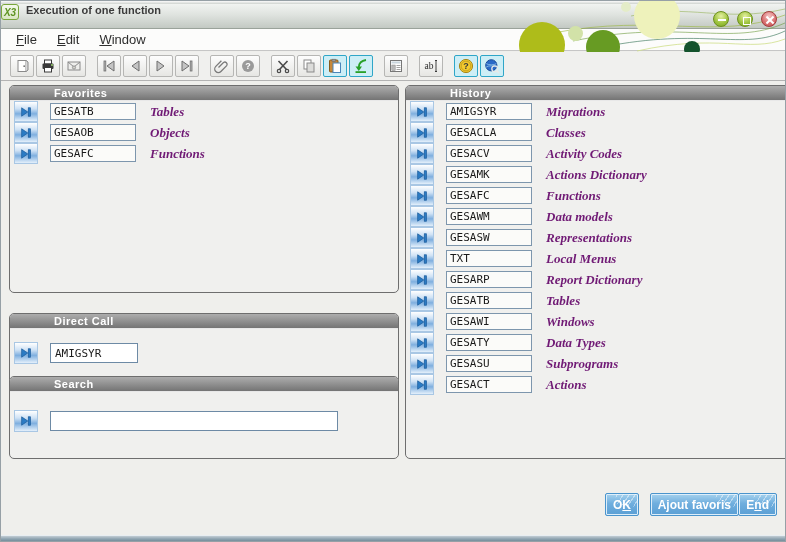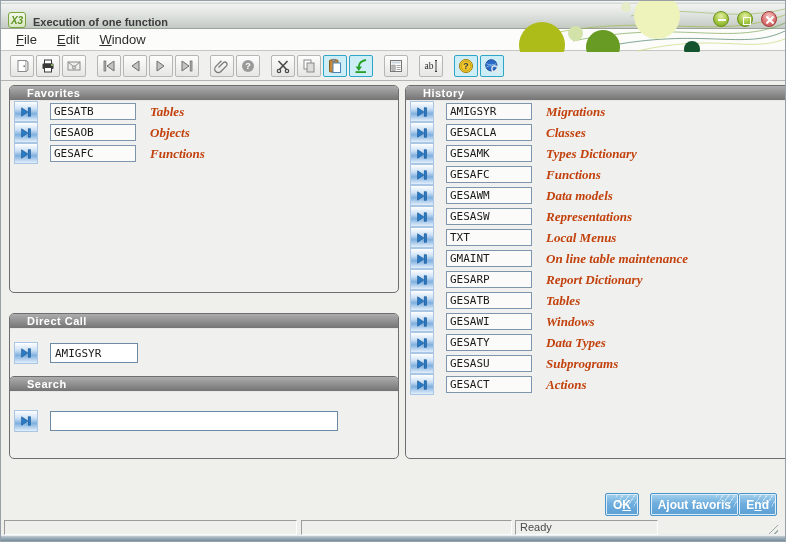--- a/index.html
+++ b/index.html
@@ -6,21 +6,21 @@
   #window{
     position:relative;width:786px;height:542px;box-sizing:border-box;
     background:#efefec;border:1px solid #96a0a6;overflow:hidden;
     font-family:"Liberation Sans",sans-serif;
   }
   
   .top-edge{position:absolute;left:0;top:0;width:100%;height:3px;background:linear-gradient(#fbfbfb,#cfd3cf);}
   .titlebar{
     position:absolute;left:0;top:3px;width:100%;height:25px;
     background:linear-gradient(180deg,#f1f3f1 0%,#dfe3df 45%,#c3c9c3 100%);
-    border-bottom:1px solid #9aa29a;display:flex;align-items:flex-end;padding-left:7px;box-sizing:border-box;
+    border-bottom:1px solid #9aa29a;display:flex;align-items:flex-start;box-sizing:border-box;
   }
   .app-logo{
     position:relative;z-index:2;width:18px;height:16px;border:1px solid #79a63b;border-radius:3px;
     background:linear-gradient(#f4f8ec,#d9e6c2);color:#5d9321;font-weight:bold;font-style:italic;
     font-size:10px;text-align:center;line-height:15px;box-sizing:border-box;
   }
   .title-text{position:relative;z-index:2;margin-left:7px;font-size:11px;font-weight:bold;color:#3c3c3c;}
   .win-controls{position:absolute;right:8px;top:10px;display:flex;gap:8px;z-index:5;}
   .wbtn{width:16px;height:16px;border-radius:50%;box-sizing:border-box;position:relative;cursor:default;}
   .wbtn.green{background:radial-gradient(circle at 50% 30%,#e4f0a0,#9cc23c 60%,#7aa524);border:1px solid #6d8f1d;}
@@ -50,34 +50,34 @@
     width:24px;height:22px;border:1px solid #b6b6b4;border-radius:2px;box-sizing:border-box;
     background:linear-gradient(180deg,#fdfdfd,#e6e6e3);display:flex;align-items:center;justify-content:center;cursor:default;
   }
   .tbtn.hl{background:#cdeef6;border-color:#2fa6c8;}
   .tbtn svg{display:block;}
   
   .panel{position:absolute;border:1px solid #6e6e6e;border-radius:5px;background:#f0f0ee;box-sizing:border-box;}
   .panel-header{
     height:14px;background:linear-gradient(180deg,#adadad,#747474);border-radius:4px 4px 0 0;
     border-bottom:1px solid #e8e8e8;color:#fff;font-size:11px;font-weight:bold;letter-spacing:.5px;
-    line-height:14px;padding-left:17px;
+    line-height:14px;padding-left:44px;
   }
   .rows{position:absolute;left:4px;display:flex;flex-direction:column;}
   .frow{display:flex;align-items:center;height:21px;}
   .row-icon{
     width:24px;height:21px;box-sizing:border-box;border:1px solid #a9c7e4;cursor:pointer;
     background:linear-gradient(180deg,#ffffff 0%,#cfe2f5 35%,#7fafdf 62%,#e4f0fb 100%);
     display:flex;align-items:center;justify-content:center;flex:0 0 auto;
   }
   .code-field{
     margin-left:12px;width:86px;height:17px;box-sizing:border-box;border:1px solid #7d96ad;
     background:#fbfbf9;font-family:"DejaVu Sans Mono",monospace;font-size:11px;color:#1a1a1a;padding:0 3px;
   }
-  .row-label{margin-left:14px;font-family:"Liberation Serif",serif;font-style:italic;font-weight:bold;font-size:13px;color:#c2410c;white-space:nowrap;}
+  .row-label{margin-left:14px;font-family:"Liberation Serif",serif;font-style:italic;font-weight:bold;font-size:13px;color:#701a75;white-space:nowrap;}
   .single-row{position:absolute;display:flex;align-items:center;}
   .wide-field{
     margin-left:12px;height:20px;box-sizing:border-box;border:1px solid #6d8aa5;background:#ffffff;
     font-family:"DejaVu Sans Mono",monospace;font-size:11px;color:#1a1a1a;padding:0 4px;
   }
   
   .btn{
     position:absolute;top:492px;height:23px;border:1px solid #4a94cc;border-radius:2px;box-sizing:border-box;
     background:linear-gradient(180deg,#a6d2ee 0%,#6faede 45%,#5b9fd4 100%);
     box-shadow:inset 0 0 0 1px #ddeefa;color:#fff;font-weight:bold;font-size:12px;
@@ -365,30 +365,40 @@
           <div class="row-icon">
             <svg width="14" height="14" viewBox="0 0 16 16">
               <path d="M3 3.2L10 8 3 12.8z" fill="#2b7bc4" stroke="#1a5a9a" stroke-width=".8"></path>
               <rect x="10.6" y="3.2" width="2.4" height="9.6" fill="#2b7bc4" stroke="#1a5a9a" stroke-width=".8"></rect>
             </svg>
           </div>
           <input class="code-field" value="GESACLA" style="">
           <span class="row-label">Classes</span>
         </div>
 
+        <div class="frow">
+          <div class="row-icon">
+            <svg width="14" height="14" viewBox="0 0 16 16">
+              <path d="M3 3.2L10 8 3 12.8z" fill="#2b7bc4" stroke="#1a5a9a" stroke-width=".8"></path>
+              <rect x="10.6" y="3.2" width="2.4" height="9.6" fill="#2b7bc4" stroke="#1a5a9a" stroke-width=".8"></rect>
+            </svg>
+          </div>
+          <input class="code-field" value="GESACV" style="">
+          <span class="row-label">Activity Codes</span>
+        </div>
 
         <div class="frow">
           <div class="row-icon">
             <svg width="14" height="14" viewBox="0 0 16 16">
               <path d="M3 3.2L10 8 3 12.8z" fill="#2b7bc4" stroke="#1a5a9a" stroke-width=".8"></path>
               <rect x="10.6" y="3.2" width="2.4" height="9.6" fill="#2b7bc4" stroke="#1a5a9a" stroke-width=".8"></rect>
             </svg>
           </div>
           <input class="code-field" value="GESAMK" style="">
-          <span class="row-label">Types Dictionary</span>
+          <span class="row-label">Actions Dictionary</span>
         </div>
 
         <div class="frow">
           <div class="row-icon">
             <svg width="14" height="14" viewBox="0 0 16 16">
               <path d="M3 3.2L10 8 3 12.8z" fill="#2b7bc4" stroke="#1a5a9a" stroke-width=".8"></path>
               <rect x="10.6" y="3.2" width="2.4" height="9.6" fill="#2b7bc4" stroke="#1a5a9a" stroke-width=".8"></rect>
             </svg>
           </div>
           <input class="code-field" value="GESAFC" style="">
@@ -421,30 +431,20 @@
           <div class="row-icon">
             <svg width="14" height="14" viewBox="0 0 16 16">
               <path d="M3 3.2L10 8 3 12.8z" fill="#2b7bc4" stroke="#1a5a9a" stroke-width=".8"></path>
               <rect x="10.6" y="3.2" width="2.4" height="9.6" fill="#2b7bc4" stroke="#1a5a9a" stroke-width=".8"></rect>
             </svg>
           </div>
           <input class="code-field" value="TXT" style="">
           <span class="row-label">Local Menus</span>
         </div>
 
-        <div class="frow">
-          <div class="row-icon">
-            <svg width="14" height="14" viewBox="0 0 16 16">
-              <path d="M3 3.2L10 8 3 12.8z" fill="#2b7bc4" stroke="#1a5a9a" stroke-width=".8"></path>
-              <rect x="10.6" y="3.2" width="2.4" height="9.6" fill="#2b7bc4" stroke="#1a5a9a" stroke-width=".8"></rect>
-            </svg>
-          </div>
-          <input class="code-field" value="GMAINT" style="">
-          <span class="row-label">On line table maintenance</span>
-        </div>
 
         <div class="frow">
           <div class="row-icon">
             <svg width="14" height="14" viewBox="0 0 16 16">
               <path d="M3 3.2L10 8 3 12.8z" fill="#2b7bc4" stroke="#1a5a9a" stroke-width=".8"></path>
               <rect x="10.6" y="3.2" width="2.4" height="9.6" fill="#2b7bc4" stroke="#1a5a9a" stroke-width=".8"></rect>
             </svg>
           </div>
           <input class="code-field" value="GESARP" style="">
           <span class="row-label">Report Dictionary</span>
@@ -517,21 +517,15 @@
       <span>Ajout favoris</span>
       <span class="u"></span>
       <span></span>
     </button>
   <button class="btn" style="right:8px;">
       <span>E</span>
       <span class="u">n</span>
       <span>d</span>
     </button>
 
-  <div class="statusbar">
-    <div class="seg" style="left:3px;width:293px;"></div>
-    <div class="seg" style="left:300px;width:211px;"></div>
-    <div class="seg" style="left:514px;width:143px;">Ready</div>
-    <div class="grip"></div>
-  </div>
 
   <div class="bottom-strip"></div>
 </div>
 
 </body></html>

